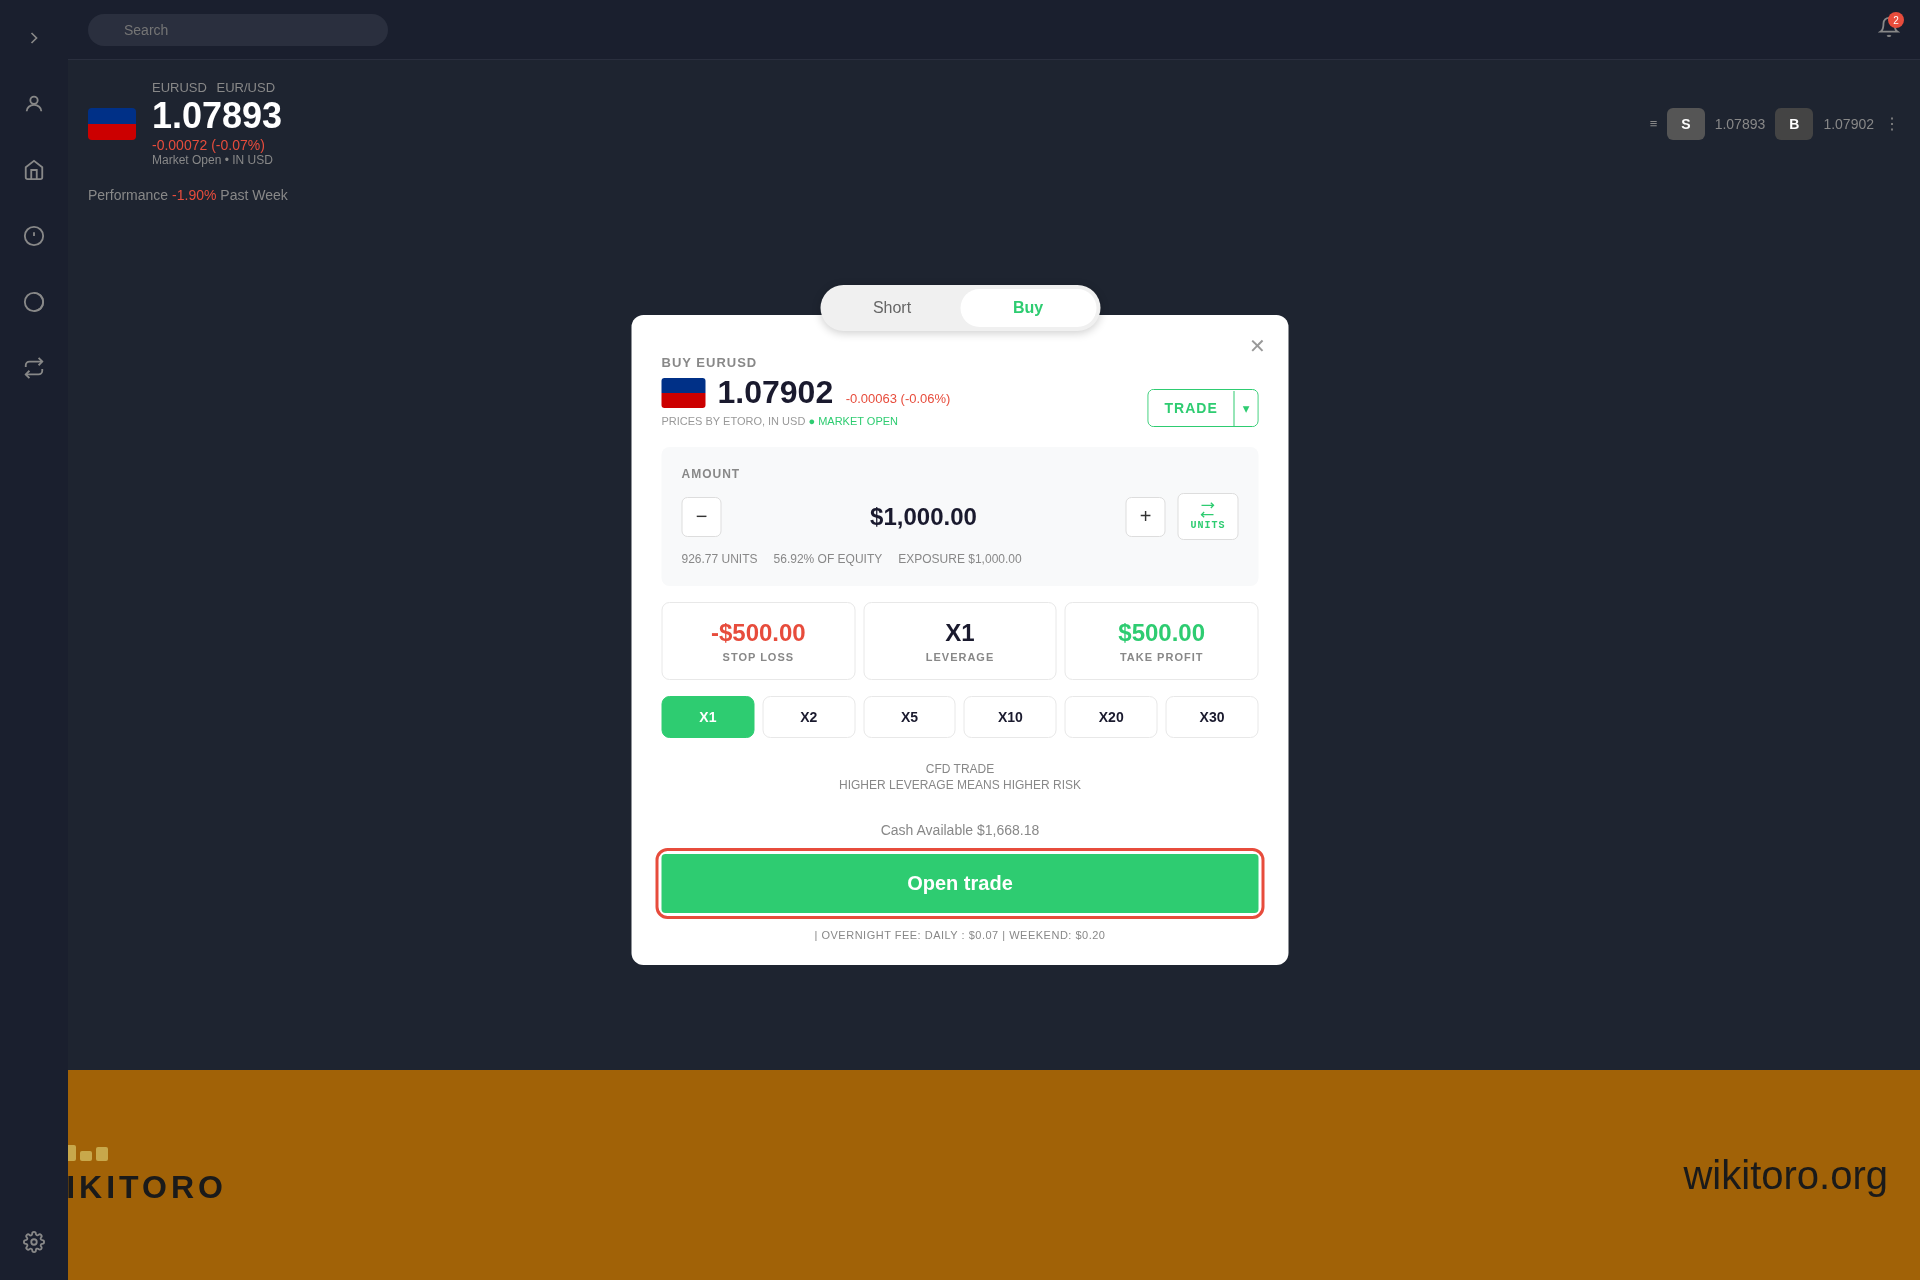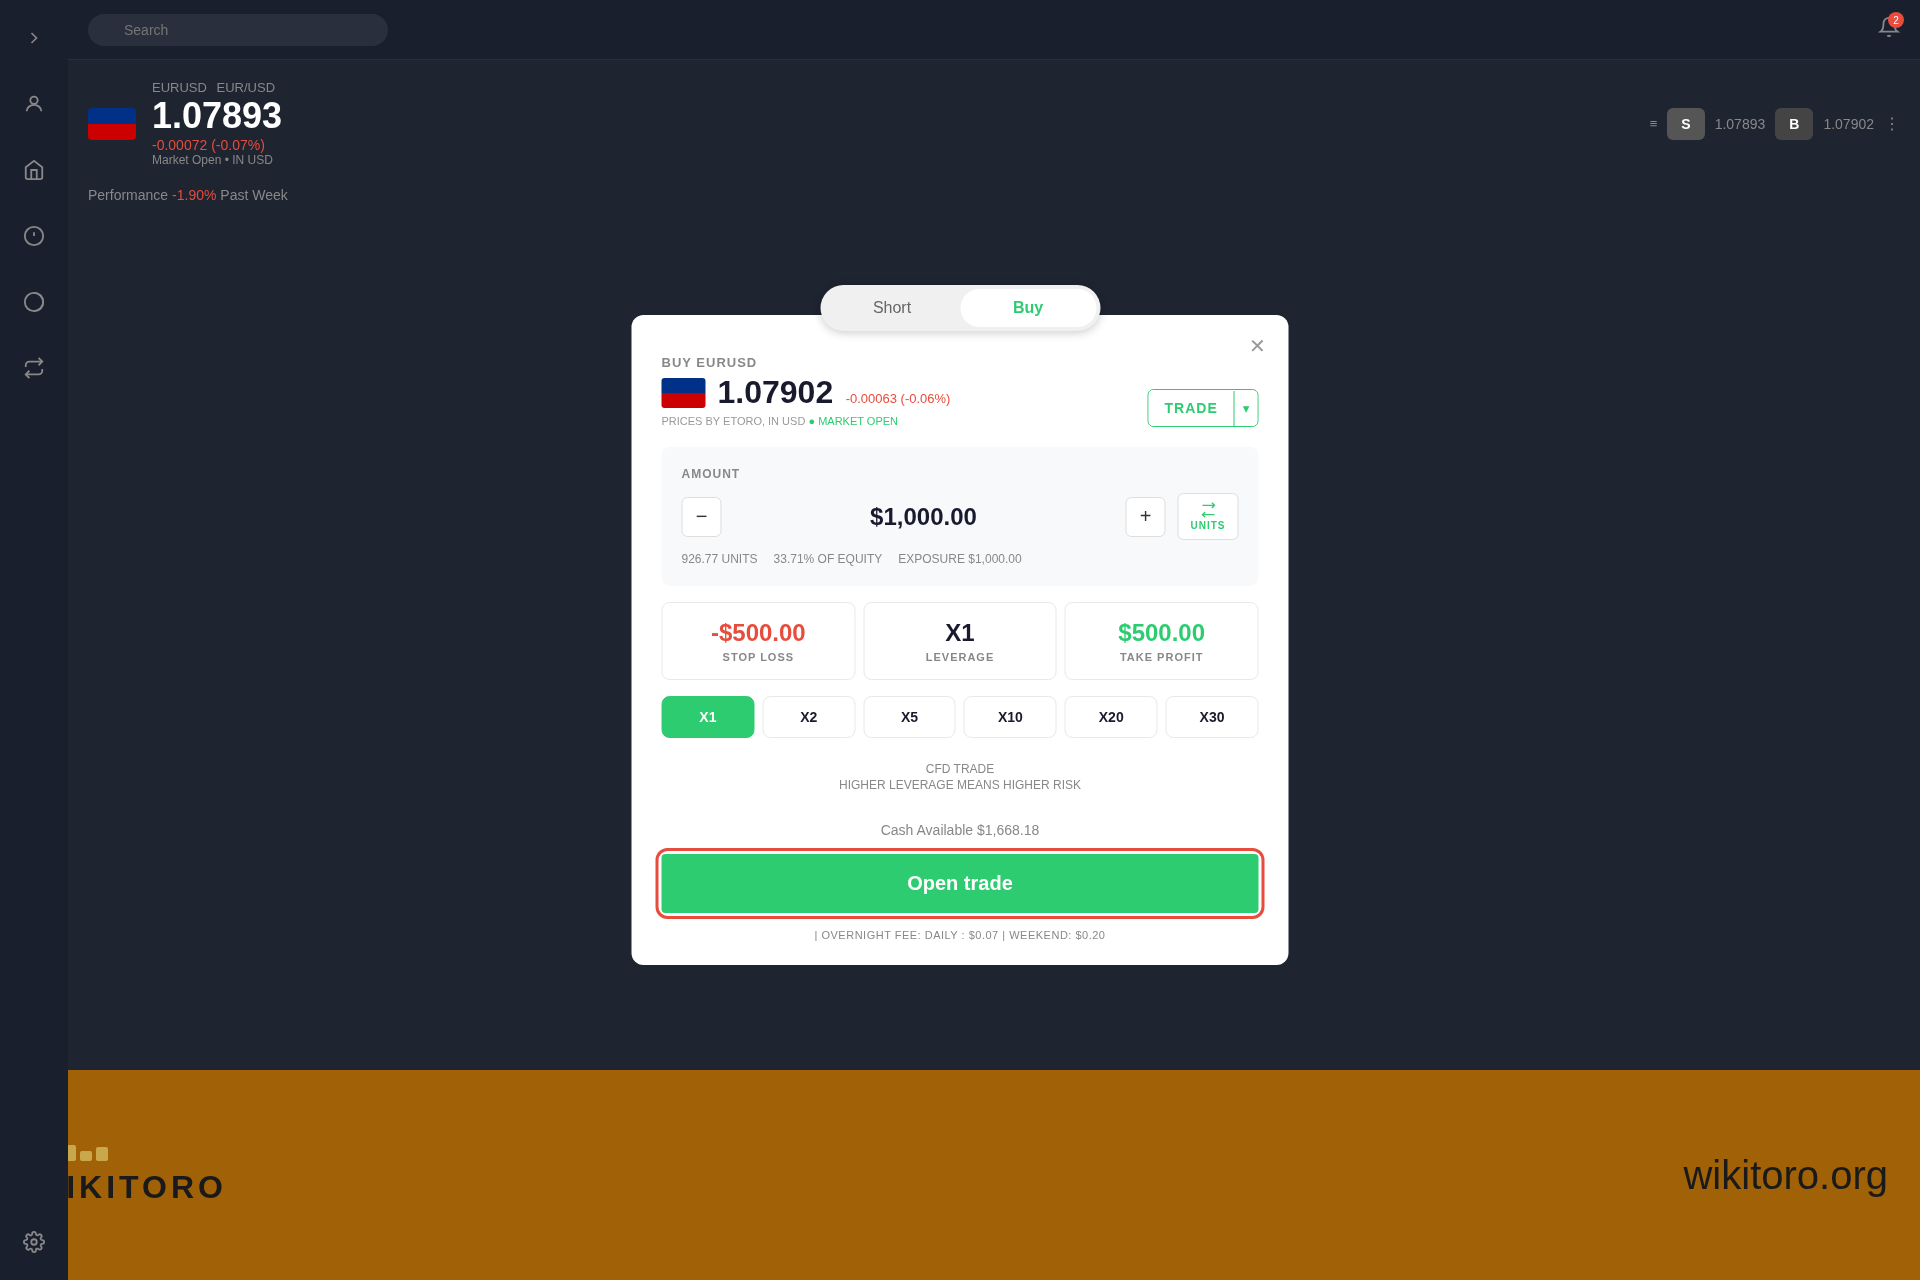--- a/index.html
+++ b/index.html
@@ -339,20 +339,21 @@
       background: white;
       border: 1px solid #ddd;
       border-radius: 6px;
       padding: 8px 12px;
       cursor: pointer;
       display: flex;
       flex-direction: column;
       align-items: center;
       gap: 2px;
       color: #2ecc71;
+      font-family: Liberation Mono, monospace;
     }
     .units-label {
       font-size: 10px;
       color: #2ecc71;
       font-weight: 600;
       letter-spacing: 1px;
     }
     .amount-info {
       display: flex;
       gap: 16px;
@@ -619,21 +620,21 @@
             <polyline points="17 1 21 5 17 9"></polyline>
               <line x1="3" y1="5" x2="21" y2="5"></line>
             <polyline points="7 23 3 19 7 15"></polyline>
               <line x1="21" y1="19" x2="3" y2="19"></line>
           </svg>
           <span class="units-label">UNITS</span>
         </div>
       </div>
       <div class="amount-info">
         <span>926.77 UNITS</span>
-        <span>33.71% OF EQUITY</span>
+        <span>56.92% OF EQUITY</span>
         <span>EXPOSURE $1,000.00</span>
       </div>
     </div>
 
     
     <div class="trade-params">
       <div class="trade-param-box">
         <div class="param-value loss">-$500.00</div>
         <div class="param-label">STOP LOSS</div>
       </div>

